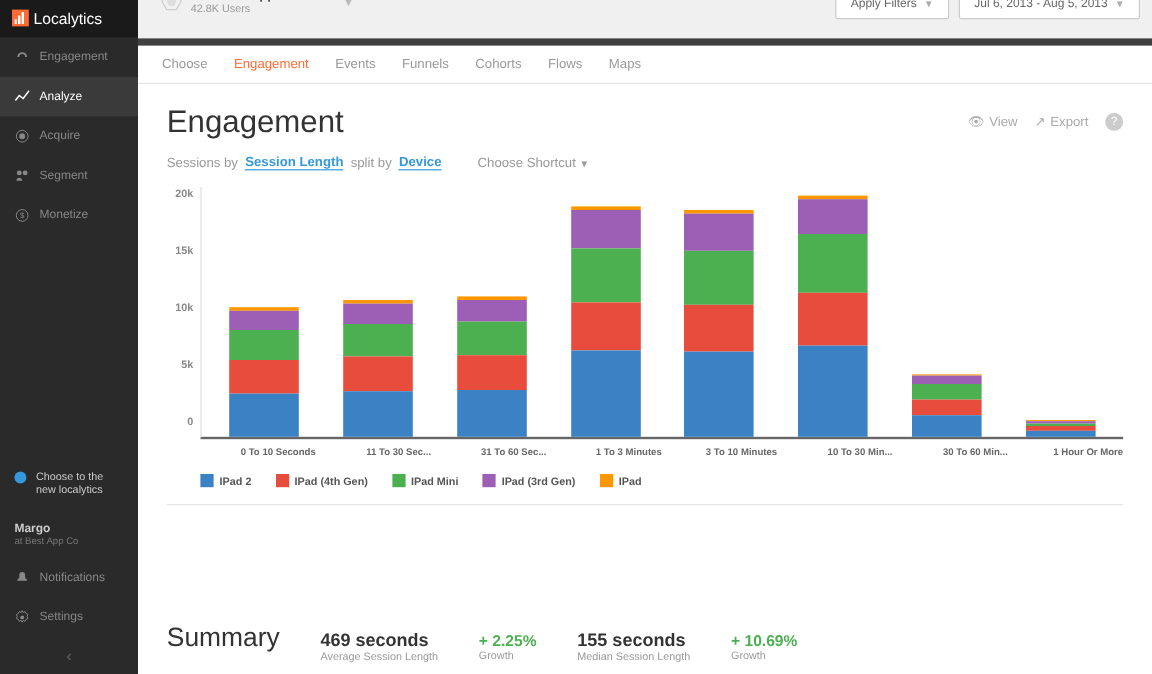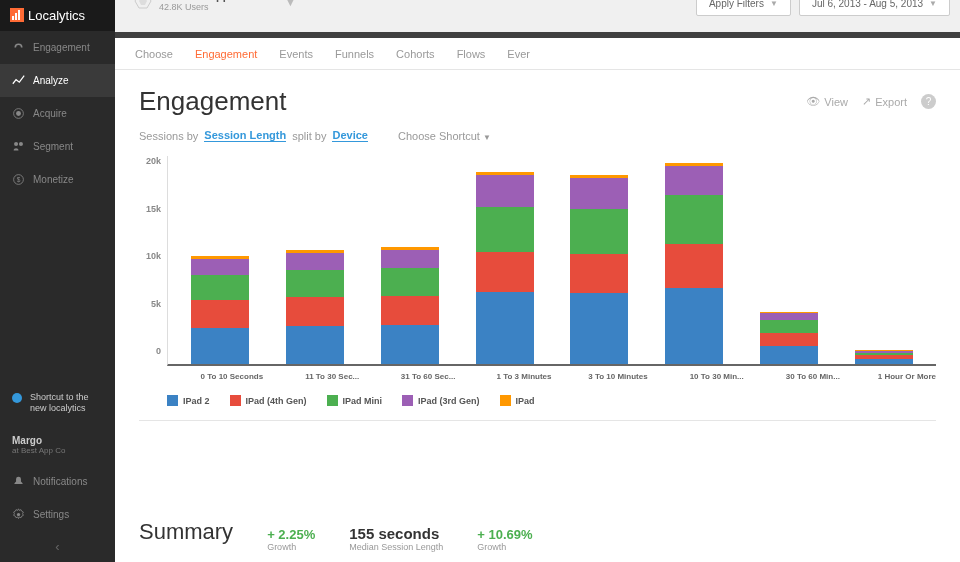--- a/index.html
+++ b/index.html
@@ -105,21 +105,21 @@
     <div class="nav-item">
         <svg viewBox="0 0 16 16" fill="currentColor">
           <circle cx="8" cy="8" r="6" fill="none" stroke="currentColor"></circle>
           <text x="8" y="11" text-anchor="middle" font-size="8">$</text>
         </svg>
         <span>Monetize</span>
       </div>
     <div class="nav-spacer"></div>
     <div class="nav-welcome">
         <span class="dot"></span>
-        <span>Shortcut to the new localytics</span>
+        <span>Choose to the new localytics</span>
       </div>
     <div class="nav-user">
         <div class="name">Margo</div>
         <div class="org">at Best App Co</div>
       </div>
     <div class="nav-item">
         <svg viewBox="0 0 16 16" fill="currentColor">
           <path d="M8 2a3 3 0 00-3 3v3l-2 2v1h10v-1l-2-2V5a3 3 0 00-3-3z"></path>
         </svg>
         <span>Notifications</span>
@@ -158,21 +158,21 @@
         </div>
     </div>
 
     <div class="tabs">
       <div class="tab">Choose</div>
       <div class="tab active">Engagement</div>
       <div class="tab">Events</div>
       <div class="tab">Funnels</div>
       <div class="tab">Cohorts</div>
       <div class="tab">Flows</div>
-      <div class="tab">Ever</div>
+      <div class="tab">Maps</div>
     </div>
 
     <div class="content">
       <div class="page-head">
         <div class="page-title">Engagement</div>
         <div class="page-actions">
           <div class="act">
               <span>👁</span>
               <span>View</span>
             </div>
@@ -306,20 +306,24 @@
             </div>
             <div class="leg-item">
               <span class="leg-sw c-orange"></span>
               <span>IPad</span>
             </div>
           </div>
       </div>
 
       <div class="summary">
         <div class="sum-title">Summary</div>
+        <div class="metric">
+            <div class="val">469 seconds</div>
+            <div class="lbl">Average Session Length</div>
+          </div>
         <div class="metric growth">
             <div class="val">+ 2.25%</div>
             <div class="lbl">Growth</div>
           </div>
         <div class="metric">
             <div class="val">155 seconds</div>
             <div class="lbl">Median Session Length</div>
           </div>
         <div class="metric growth">
             <div class="val">+ 10.69%</div>

